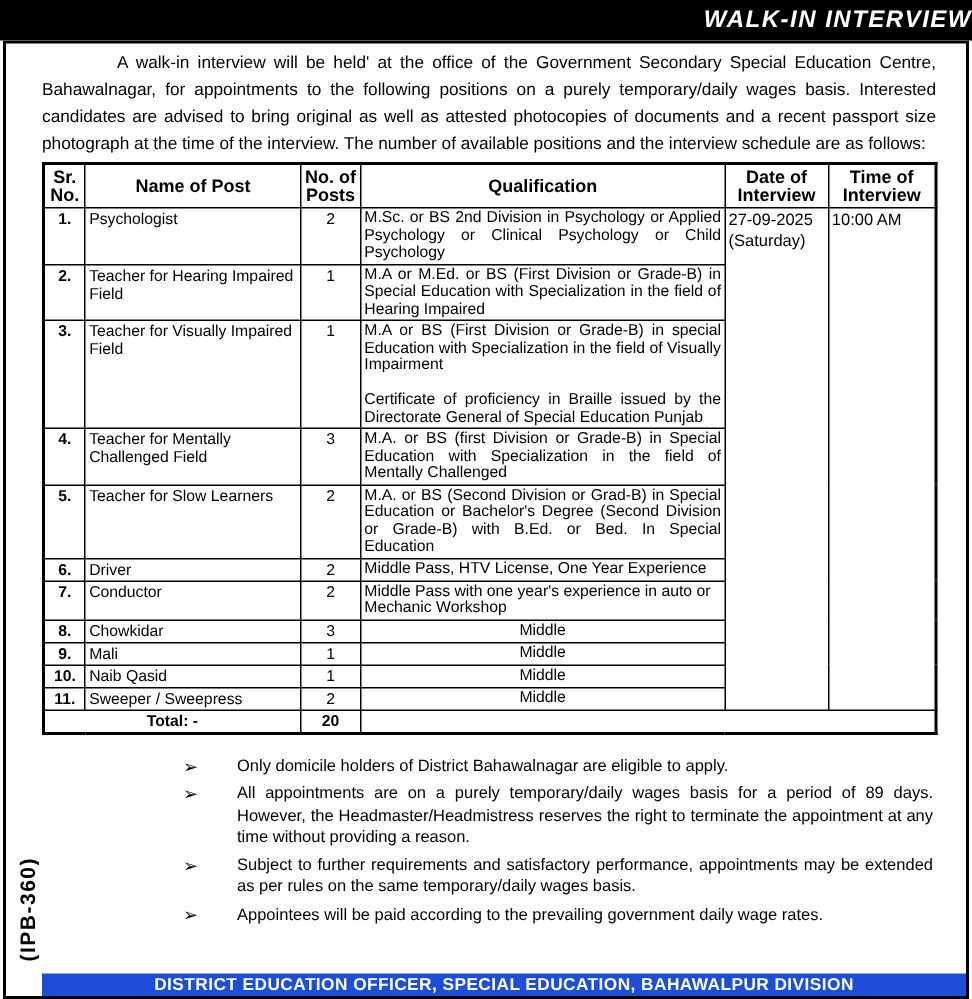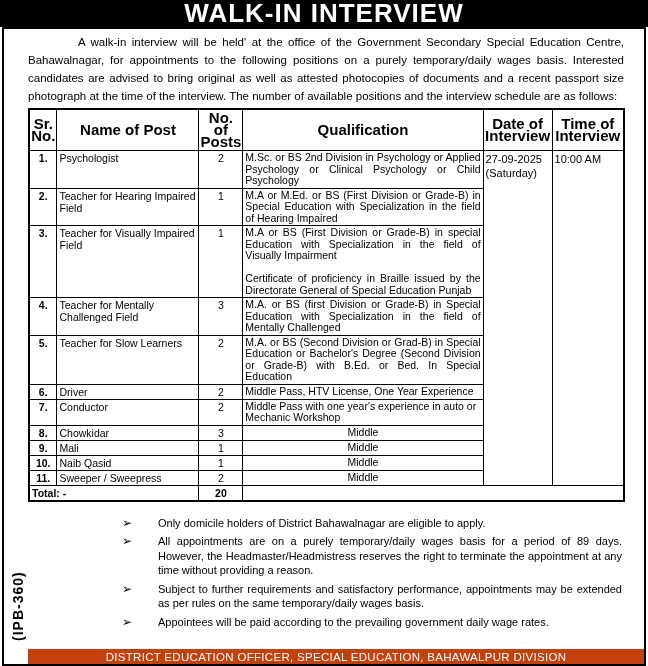--- a/index.html
+++ b/index.html
@@ -8,22 +8,22 @@
     width: 648px; height: 666px;
     background: #ffffff;
     color: #000000;
     font-family: "Liberation Sans", sans-serif;
     position: relative;
     overflow: hidden;
   }
   .banner {
     position: absolute; top: 0; left: 0; right: 0; height: 27px;
     background: #000000; color: #ffffff;
-    display: flex; align-items: center; justify-content: center;
-    font-size: 26px; font-weight: bold; letter-spacing: 1px;
+    display: flex; align-items: center; justify-content: flex-end;
+    font-size: 16px; font-weight: bold; letter-spacing: 1px; font-style: italic;
   }
   .page {
     position: absolute; top: 27px; left: 2px; right: 2px; bottom: 0;
     border: 2px solid #000000;
     background: #ffffff;
     overflow: hidden;
   }
   .intro {
     margin: 4px 20px 0 24px;
     font-size: 11.5px; line-height: 18px;
@@ -35,36 +35,36 @@
     width: 597px;
     border: 2px solid #000000;
     font-size: 10.5px;
   }
   table.jobs th, table.jobs td {
     border: 1px solid #000000;
     vertical-align: top;
     padding: 1px 2px;
   }
   table.jobs th {
-    font-size: 15px; font-weight: bold; text-align: center;
+    font-size: 12px; font-weight: bold; text-align: center;
     vertical-align: middle; line-height: 12px; padding: 2px 1px;
   }
   .pre { white-space: pre-line; }
   td.sr { font-weight: bold; text-align: center; padding-right: 3px; }
   td.name { padding-left: 4px; line-height: 12px; margin-left: 12px; }
   td.num { text-align: center; }
   td.qual { line-height: 11.5px; font-size: 10.5px; padding: 1px 3px; margin-left: 48px; }
   td.qual.just { text-align: justify; }
   td.qual.center { text-align: center; }
   td.date, td.time {
     text-align: left; vertical-align: middle;
     font-weight: normal; font-size: 11px; line-height: 14px;
   }
   tr.total-row td { font-weight: bold; }
-  td.total-label { text-align: left; padding-right: 5px; }
+  td.total-label { text-align: center; padding-right: 5px; }
   .venue {
     display: flex; margin: 5px 22px 0 24px;
   }
   .vlabel { flex: 0 0 94px; font-weight: bold; font-size: 12px; }
   .vtext {
     flex: 1; font-weight: bold; font-size: 11.5px; line-height: 16px;
     text-decoration: underline; text-align: justify;
   }
   .terms-label {
     margin: 10px 0 0 24px; font-weight: bold; font-size: 12px;
@@ -77,23 +77,23 @@
   .tb { flex: 0 0 36px; font-size: 12px; line-height: 14.5px; }
   .tt { flex: 1; text-align: justify; }
   .side-code {
     position: absolute; left: 2px; top: 524px; width: 24px; height: 106px;
     display: flex; align-items: center; justify-content: center;
     writing-mode: vertical-rl; transform: rotate(180deg);
     font-weight: bold; font-size: 14px; letter-spacing: 1px;
   }
   .footer-bar {
     position: absolute; left: 24px; right: 0; bottom: 0; height: 15px;
-    background: #c2410c; color: #ffffff;
+    background: #1d4ed8; color: #ffffff;
     display: flex; align-items: center; justify-content: center;
-    font-size: 11.5px; font-weight: normal; letter-spacing: 0.3px;
+    font-size: 11.5px; font-weight: bold; letter-spacing: 0.3px;
     white-space: nowrap;
   }
 </style>
 </head>
 <body>
 
 <div class="banner">
   <span>WALK-IN INTERVIEW</span>
 </div>
 

